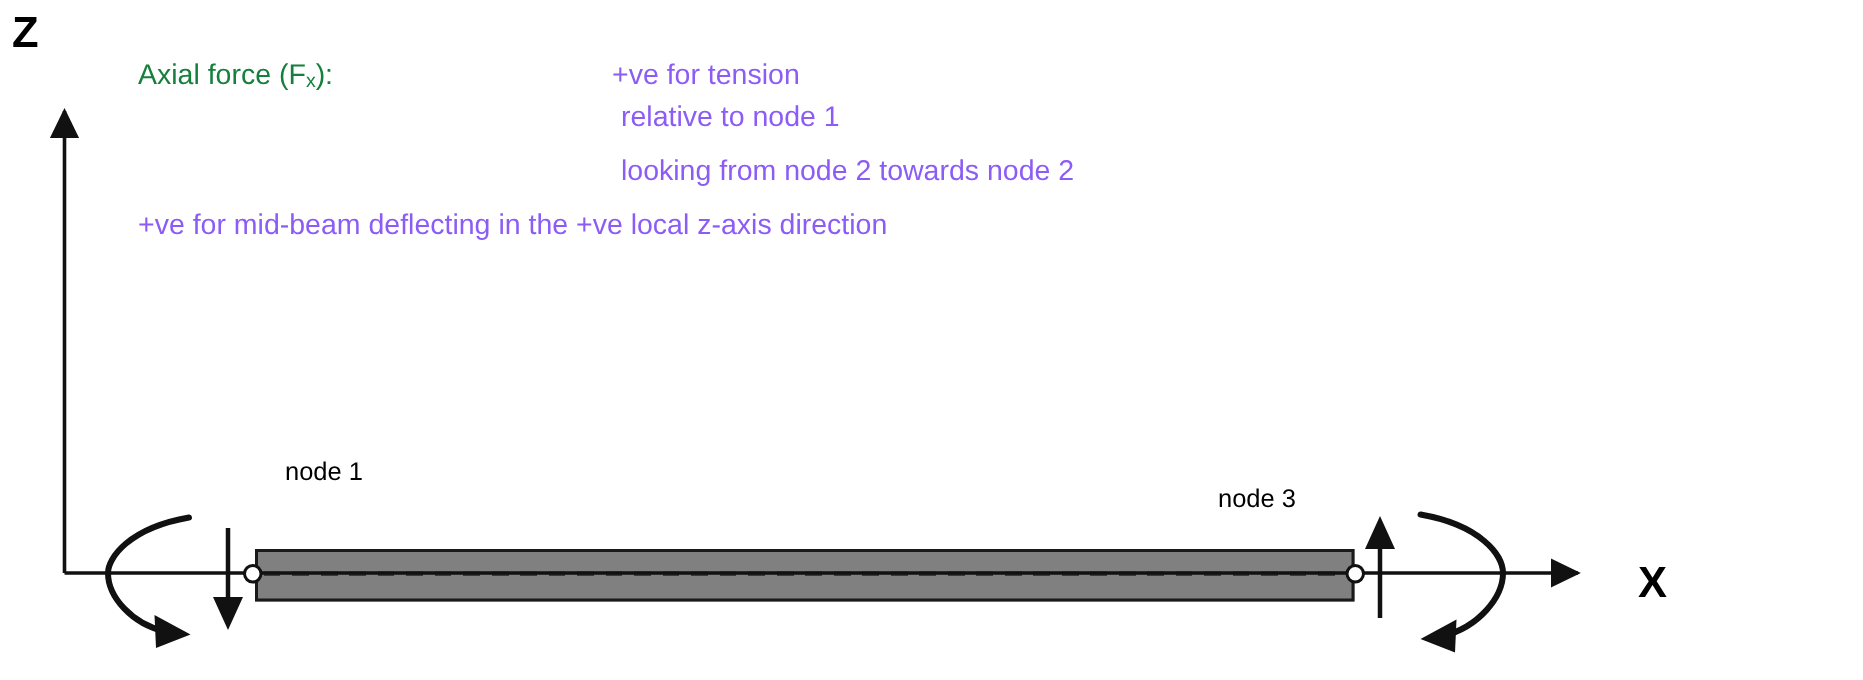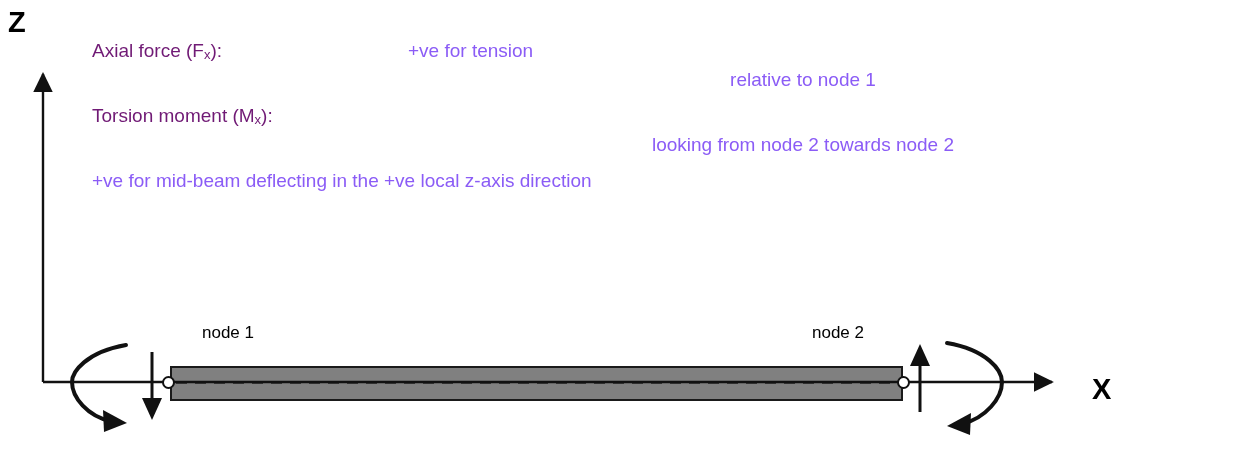--- a/index.html
+++ b/index.html
@@ -42,30 +42,29 @@
     display: flex;
     align-items: flex-start;
     font-size: 19px;
     line-height: 25px;
     white-space: nowrap;
   }
   .legend-term {
     width: 316px;
     flex: 0 0 316px;
     font-size: 19px;
-    color: #701a75;
+    color: #15803d;
   }
   .legend-def {
     flex: 1 1 auto;
     font-size: 19px;
     color: #8b5cf6;
   }
   .legend-def.cont {
     padding-left: 6px;
-    text-align: center;
   }
   .legend-term sub, .legend-def sub {
     font-size: 13px;
     vertical-align: -2px;
   }
   .spacer-row { height: 11px; }
 
   
   #beam-body {
     position: absolute;
@@ -99,21 +98,21 @@
   }
   #node1-dot { left: 162px; top: 376px; }
   #node2-dot { left: 897px; top: 376px; }
 
   .node-text {
     position: absolute;
     font-size: 17px;
     color: #000000;
     white-space: nowrap;
   }
-  #node1-text { left: 190px; top: 323px; margin-left: 12px; }
+  #node1-text { left: 190px; top: 305px; }
   #node2-text { left: 812px; top: 323px; }
 
   svg.overlay {
     position: absolute;
     left: 0;
     top: 0;
     width: 1242px;
     height: 453px;
     pointer-events: none;
   }
@@ -135,41 +134,40 @@
 
 
     <div class="legend-row">
       <div class="legend-term"></div>
       <div class="legend-def cont">relative to node 1</div>
     </div>
 
     <div class="spacer-row"></div>
 
     <div class="legend-row">
-      <div class="legend-term"><span>Torsion moment (M</span><sub>x</sub><span>):</span></div>
     </div>
 
     <div class="legend-row">
       <div class="legend-term"></div>
       <div class="legend-def cont">looking from node 2 towards node 2</div>
     </div>
 
     <div class="spacer-row"></div>
 
     <div class="legend-row">
       <div class="legend-def">+ve for mid-beam deflecting in the +ve local z-axis direction</div>
     </div>
 
   </div>
 
   <div id="beam-body"></div>
   <div id="beam-centerline"></div>
 
   <div class="node-text" id="node1-text">node 1</div>
-  <div class="node-text" id="node2-text">node 2</div>
+  <div class="node-text" id="node2-text">node 3</div>
 
   <svg class="overlay" viewBox="0 0 1242 453">
     <defs>
       <marker id="arrowhead" markerWidth="9" markerHeight="9" refX="7.6" refY="4.5" orient="auto" markerUnits="strokeWidth">
         <path d="M0,0.4 L8.4,4.5 L0,8.6 z" fill="#111111"></path>
       </marker>
     </defs>
 
     <g>
       <line x1="43" y1="382" x2="43" y2="74" stroke="#111111" stroke-width="2.4" marker-end="url(#arrowhead)"></line>

